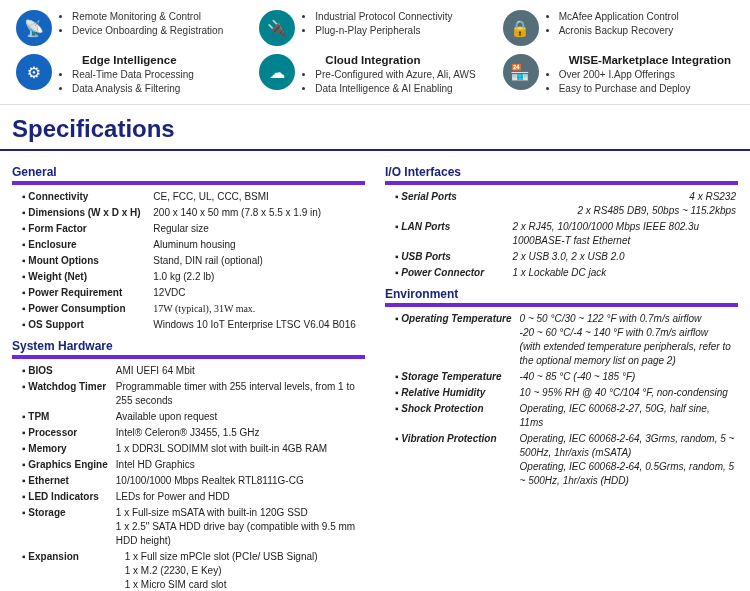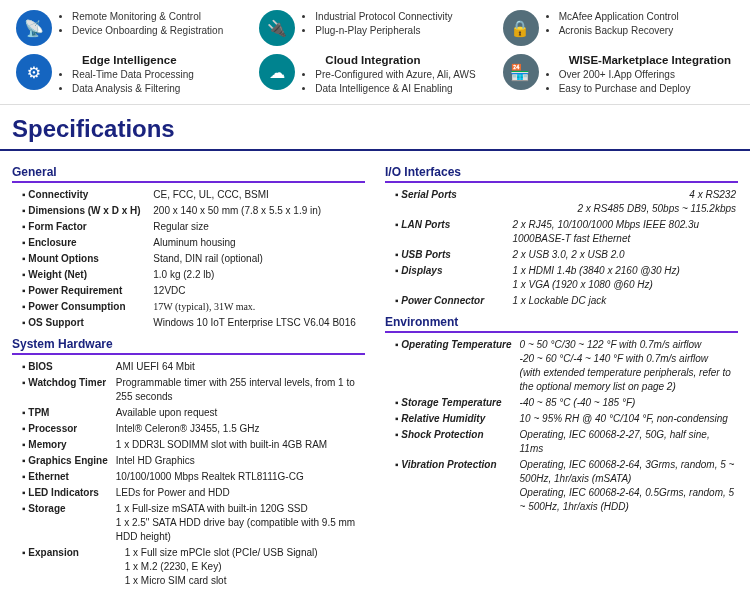--- a/index.html
+++ b/index.html
@@ -81,21 +81,21 @@
     .specs-col + .specs-col {
       border-left: none;
     }
 
     .section-title {
       font-weight: bold;
       font-size: 12px;
       color: #1a237e;
       margin-top: 6px;
       margin-bottom: 4px;
-      border-bottom: 2px solid #6d28d9;
+      border-bottom: 4px solid #6d28d9;
       padding-bottom: 2px;
     }
 
     .spec-table {
       width: 100%;
       border-collapse: collapse;
       font-size: 10px;
       line-height: 1.4;
     }
     .spec-table tr td {
@@ -324,25 +324,20 @@
           <tr>
             <td>LAN Ports</td>
             <td style="white-space: pre-line;">2 x RJ45, 10/100/1000 Mbps IEEE 802.3u
 1000BASE-T fast Ethernet</td>
           </tr>
           <tr>
             <td>USB Ports</td>
             <td style="white-space: pre-line;">2 x USB 3.0, 2 x USB 2.0</td>
           </tr>
           <tr>
-            <td>Displays</td>
-            <td style="white-space: pre-line;">1 x HDMI 1.4b (3840 x 2160 @30 Hz)
-1 x VGA (1920 x 1080 @60 Hz)</td>
-          </tr>
-          <tr>
             <td>Power Connector</td>
             <td style="white-space: pre-line;">1 x Lockable DC jack</td>
           </tr>
         </tbody>
     </table>
 
     <div class="section-title">Environment</div>
     <table class="io-spec-table">
       <tbody id="environment-tbody">
           <tr>

